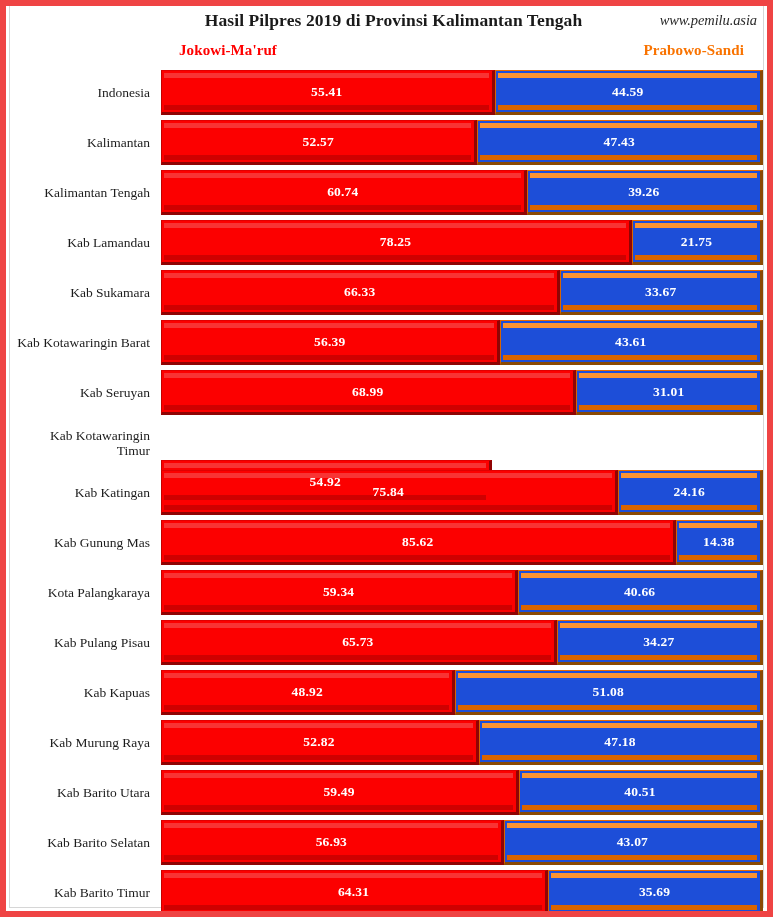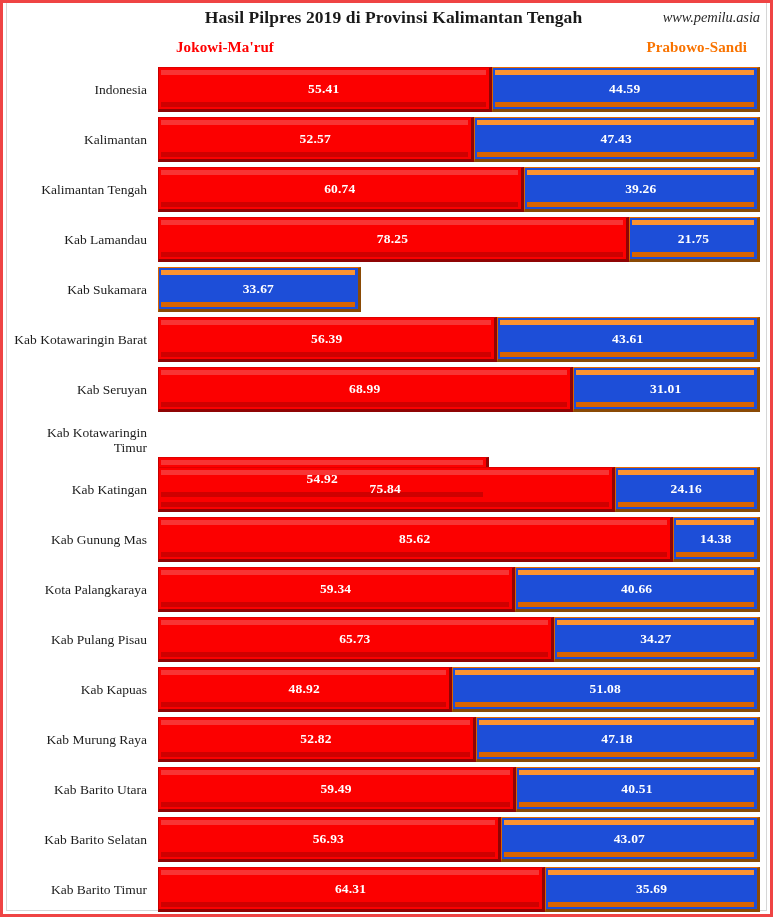--- a/index.html
+++ b/index.html
@@ -11,21 +11,21 @@
   body {
     font-family: "Liberation Serif", serif;
   }
 
   #chart-frame {
     position: relative;
     width: 773px;
     height: 917px;
     box-sizing: border-box;
     background: #ffffff;
-    border: 3px solid #ef4444;
+    border: 6px solid #ef4444;
     overflow: hidden;
   }
 
   
   #chart-inner-border {
     position: absolute;
     left: 3px;
     top: 0px;
     right: 3px;
     bottom: 3px;
@@ -229,20 +229,23 @@
             <span class="bar-value">78.25</span>
           </div>
           <div class="bar bar-prabowo" style="width: 21.75%;">
             <span class="bar-value">21.75</span>
           </div>
         </div>
       </div>
       <div class="chart-row">
         <div class="row-label">Kab Sukamara</div>
         <div class="row-bars">
+          <div class="bar bar-jokowi" style="width: 66.33%;">
+            <span class="bar-value">66.33</span>
+          </div>
           <div class="bar bar-prabowo" style="width: 33.67%;">
             <span class="bar-value">33.67</span>
           </div>
         </div>
       </div>
       <div class="chart-row">
         <div class="row-label">Kab Kotawaringin Barat</div>
         <div class="row-bars">
           <div class="bar bar-jokowi" style="width: 56.39%;">
             <span class="bar-value">56.39</span>

